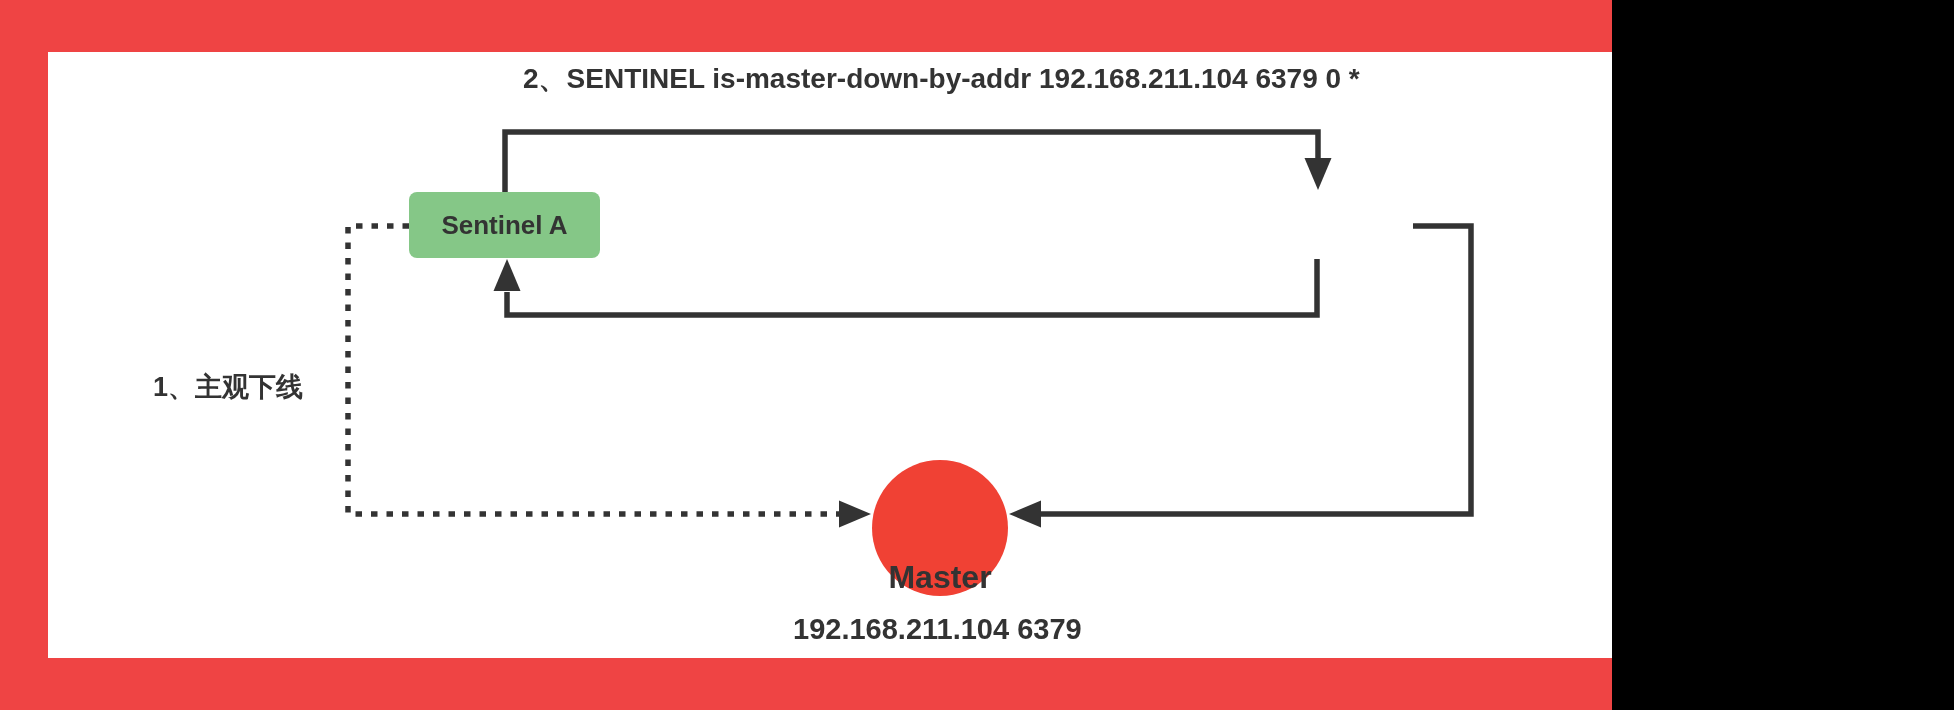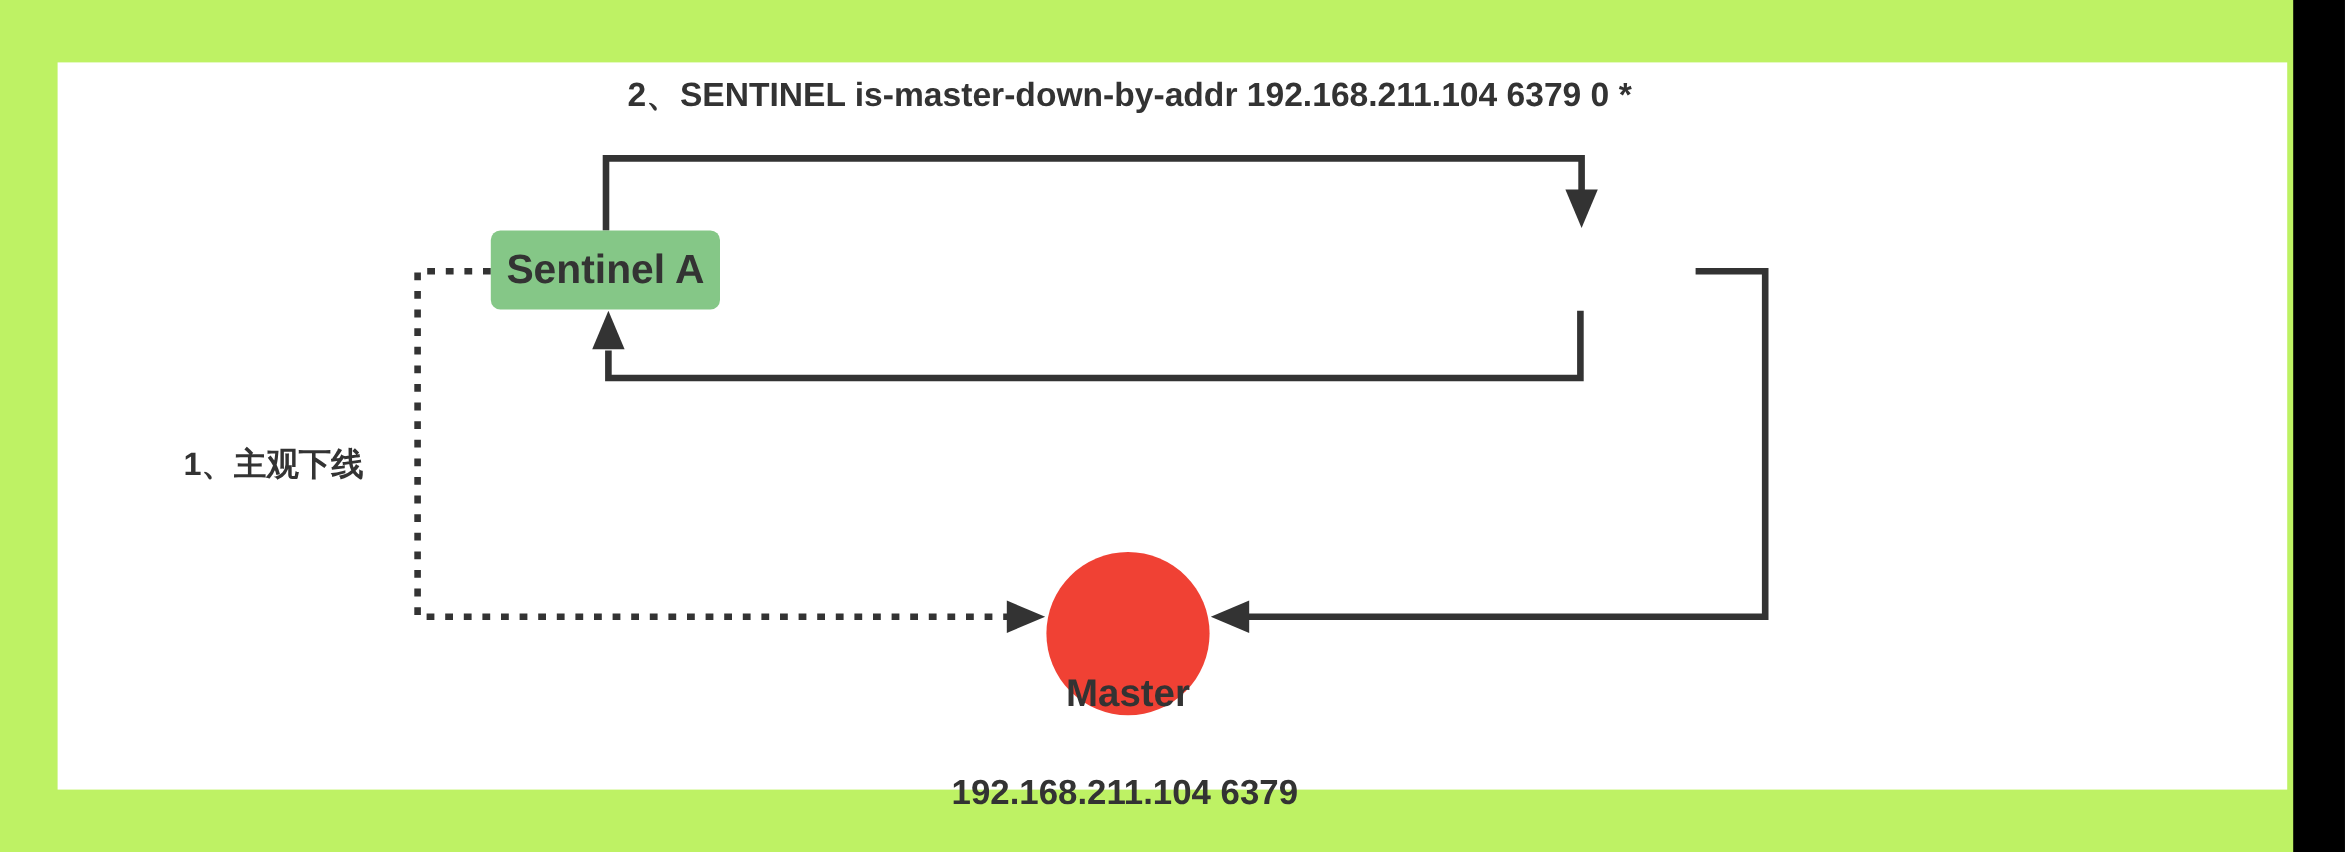--- a/index.html
+++ b/index.html
@@ -2,23 +2,23 @@
 <html><head>
 <meta charset="utf-8">
 <style>
   html, body {
     margin: 0;
     padding: 0;
     background: #000000;
   }
   .canvas {
     position: relative;
-    width: 1911px;
+    width: 1612px;
     height: 710px;
-    background: #bef264;
+    background: #ef4444;
     font-family: "Liberation Sans", "DejaVu Sans", sans-serif;
     overflow: hidden;
   }
   .panel {
     position: absolute;
     left: 48px;
     top: 52px;
     width: 1858px;
     height: 606px;
     background: #ffffff;
@@ -66,34 +66,33 @@
     white-space: nowrap;
   }
   .step4-block .indent {
     padding-left: 40px;
   }
   .addr-label {
     left: 793px;
     top: 613px;
     font-size: 29px;
     line-height: 32px;
-    margin-top: 32px;
   }
   .node {
     position: absolute;
     display: flex;
     align-items: center;
     justify-content: center;
     color: #333333;
     font-weight: bold;
   }
   .sentinel {
     background: #85c787;
     border-radius: 8px;
-    font-size: 34px;
+    font-size: 26px;
   }
   .sentinel-a { left: 409px; top: 192px; width: 191px; height: 66px; }
   .sentinel-b { left: 1223px; top: 192px; width: 190px; height: 67px; }
   .master {
     left: 872px;
     top: 460px;
     width: 136px;
     height: 136px;
     border-radius: 50%;
     background: #f04134;

